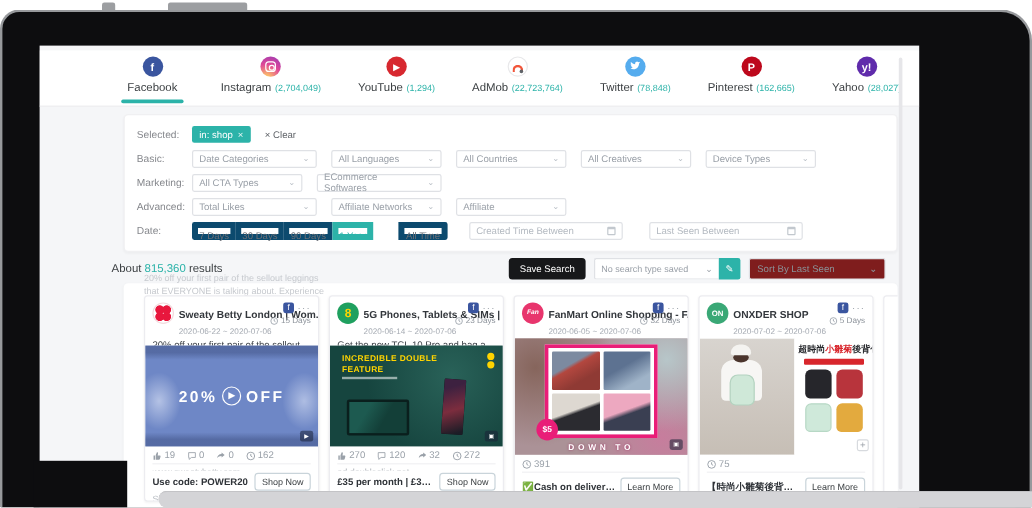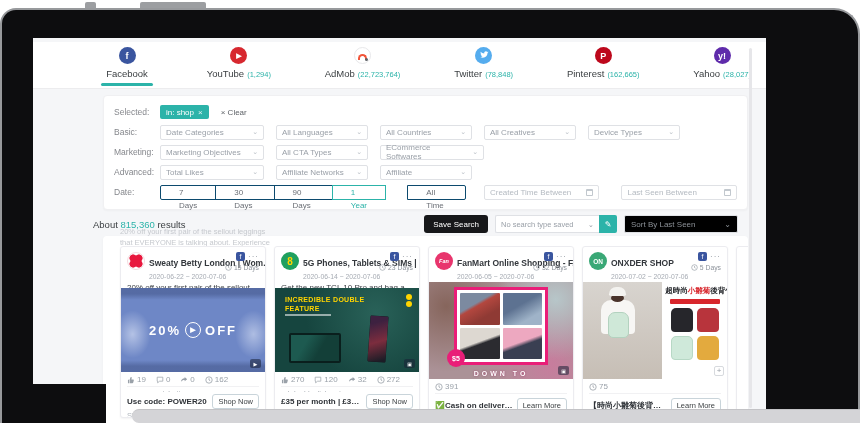--- a/index.html
+++ b/index.html
@@ -53,22 +53,22 @@
   .dd { display:flex; align-items:center; justify-content:space-between; height:15px;
         border:1px solid #dfe1e5; border-radius:2px; padding:0 5px; margin-right:12px;
         font-size:8px; color:#9aa0a8; cursor:pointer; }
   .dd .chev { color:#b9bfc6; font-size:7px; margin-left:4px; }
   .w104 { width:104px; } .w92 { width:92px; }
   .chip { background:#2cb3a9; color:#fff; font-size:8px; border-radius:2px; height:14px;
           display:inline-flex; align-items:center; padding:0 6px; gap:4px; cursor:pointer; }
   .chip .x { font-size:8px; opacity:.85; }
   .clear { font-size:8px; color:#5f6368; margin-left:12px; cursor:pointer; }
   .seg { display:flex; }
-  .seg .sbtn { height:15px; line-height:13px; padding:0 18px; font-size:8px; color:#6b6f76;
-               border:1px solid #0c4a6e; background:#fff; margin-left:-1px; cursor:pointer; }
+  .seg .sbtn { height:15px; line-height:13px; padding:0 1px; font-size:8px; color:#6b6f76;
+               border:5px solid #0c4a6e; background:#fff; margin-left:-1px; cursor:pointer; }
   .seg .sbtn:first-child { border-radius:2px 0 0 2px; margin-left:0; }
   .seg .sbtn:last-child { border-radius:0 2px 2px 0;margin-left:21px; }
   .seg .sbtn.on { color:#2cb3a9; border-color:#2cb3a9; position:relative; z-index:1; }
   .dinput { display:flex; align-items:center; justify-content:space-between; width:128px; height:15px;
             border:1px solid #dfe1e5; border-radius:2px; padding:0 5px; font-size:8px; color:#b4bac1; }
   .cal { width:7px; height:7px; border:1px solid #c2c8ce; border-top:2.2px solid #c2c8ce; border-radius:1px; }
   .ml18 { margin-left:18px; } .ml22 { margin-left:22px; }
 
   
   .rhead { position:absolute; left:60px; top:176px; width:645px; height:20px;
@@ -77,21 +77,21 @@
   .about .num { color:#2cb3a9; }
   .rctrl { display:flex; align-items:center; gap:7px; }
   .save-btn { background:#17181a; color:#fff; font-size:8px; border-radius:3px; height:18px;
               display:flex; align-items:center; padding:0 9px; cursor:pointer; }
   .saved-box { display:flex; height:18px; }
   .saved-box .txt { width:104px; border:1px solid #dfe1e5; border-right:none; border-radius:2px 0 0 2px;
                     background:#fff; font-size:7.5px; color:#9aa0a8; display:flex; align-items:center;
                     justify-content:space-between; padding:0 5px; }
   .saved-box .pencil { width:18px; background:#2cb3a9; border-radius:0 2px 2px 0; color:#fff;
                        font-size:8px; display:flex; align-items:center; justify-content:center; cursor:pointer; }
-  .sort-box { width:114px; height:18px; border:1px solid #dfe1e5; border-radius:2px; background:#000000;
+  .sort-box { width:114px; height:18px; border:1px solid #dfe1e5; border-radius:2px; background:#7f1d1d;
               font-size:8px; color:#8b9096; display:flex; align-items:center;
               justify-content:space-between; padding:0 6px; cursor:pointer; }
 
   
   .rpanel { position:absolute; left:70px; top:198px; width:645px; height:187px; background:#fff;
             border-radius:4px 4px 0 0; box-shadow:0 1px 3px rgba(0,0,0,.04); overflow:hidden; }
   .ghost { position:absolute; left:87px; top:188px; width:158px; z-index:2;
            font-size:7.5px; line-height:11px; color:#c6c9ce; }
   .card { position:absolute; top:10px; width:146px; height:172px; background:#fff;
           border:1px solid #ececf0; border-radius:3px; box-shadow:0 1px 2px rgba(0,0,0,.05);
@@ -226,20 +226,29 @@
     <div class="tabbar">
       <div class="tabs">
         <div class="tab">
           <span class="circ c-fb">f</span>
           <span class="lrow">
               <span class="tlabel">Facebook</span>
             </span>
           <span class="underline"></span>
         </div>
         <div class="tab">
+          <span class="circ c-ig">
+              <span class="cam"></span>
+            </span>
+          <span class="lrow">
+              <span class="tlabel">Instagram</span>
+              <span class="tcount">(2,704,049)</span>
+            </span>
+        </div>
+        <div class="tab">
           <span class="circ c-yt">
               <span class="yt-play">▶</span>
             </span>
           <span class="lrow">
               <span class="tlabel">YouTube</span>
               <span class="tcount">(1,294)</span>
             </span>
         </div>
         <div class="tab">
           <span class="circ c-ad">
@@ -305,24 +314,20 @@
             <span>All Creatives</span>
             <span class="chev">⌄</span>
           </span>
         <span class="dd w92">
             <span>Device Types</span>
             <span class="chev">⌄</span>
           </span>
       </div>
       <div class="frow">
         <span class="flabel">Marketing:</span>
-        <span class="dd w104">
-            <span>Marketing Objectives</span>
-            <span class="chev">⌄</span>
-          </span>
         <span class="dd w92">
             <span>All CTA Types</span>
             <span class="chev">⌄</span>
           </span>
         <span class="dd w104">
             <span>ECommerce Softwares</span>
             <span class="chev">⌄</span>
           </span>
       </div>
       <div class="frow">

